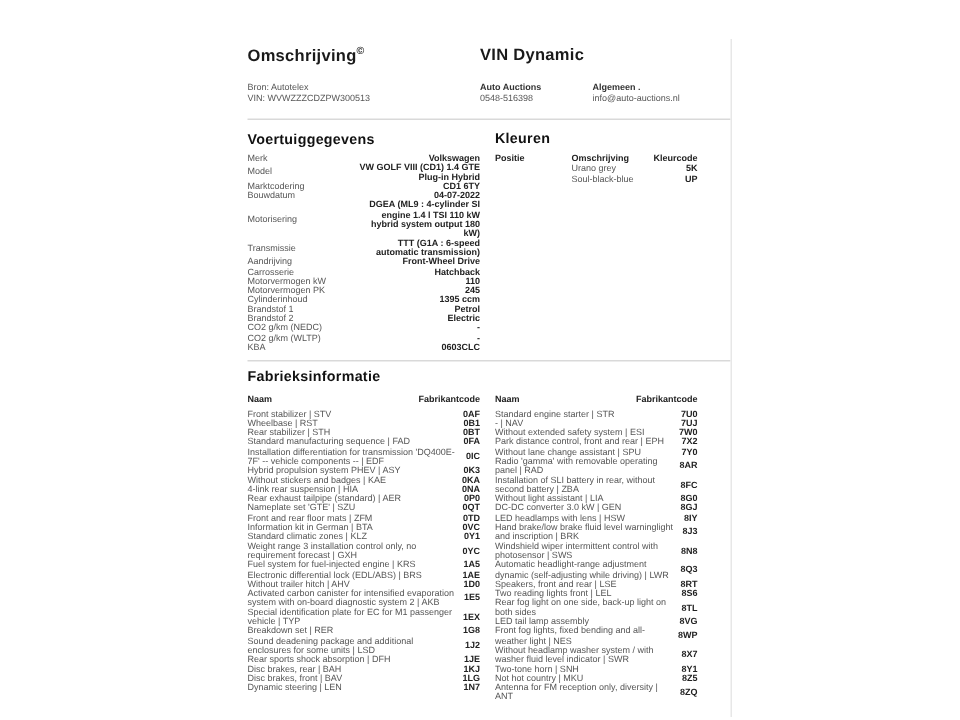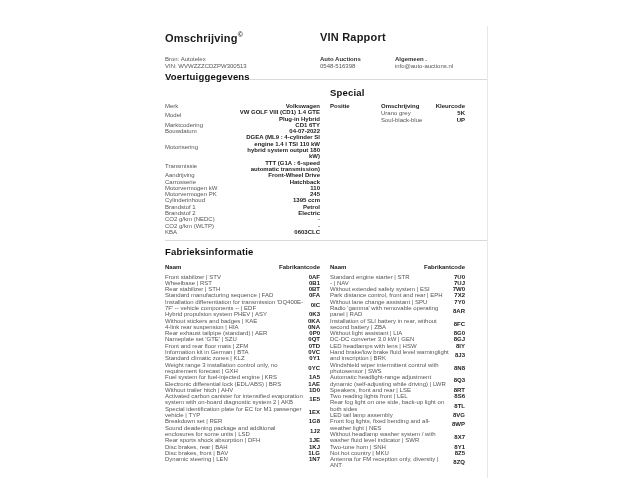--- a/index.html
+++ b/index.html
@@ -17,21 +17,21 @@
   .app-title .sup { font-size:7px; vertical-align:super; }
   .report-title { position:absolute; left:320px; top:31px; font-size:11px; font-weight:bold; color:#1a1a1a; letter-spacing:.2px; }
 
   .meta { font-size:6px; line-height:7.2px; color:#555; }
   .meta .bold { font-weight:bold; color:#333; }
   #meta-left { position:absolute; left:165px; top:56px; }
   #meta-company { position:absolute; left:320px; top:56px; }
   #meta-contact { position:absolute; left:395px; top:56px; }
 
   .section-heading { position:absolute; font-size:9.5px; font-weight:bold; color:#111; letter-spacing:.2px; }
-  #veh-heading { left:165px; top:71px; }
+  #veh-heading { left:165px; top:88px; }
   #kleuren-heading { left:330px; top:87px; }
   #fab-heading { left:165px; top:246px; }
 
   
   .vrows { position:absolute; left:165px; top:103px; width:155px; }
   .vrow { display:flex; align-items:center; font-size:6px; line-height:6.3px; }
   .vlabel { flex:0 0 auto; color:#555; }
   .vvalue { margin-left:auto; max-width:82px; text-align:right; font-weight:bold; color:#222; }
 
   
@@ -54,39 +54,39 @@
   .fcode { font-weight:bold; color:#222; text-align:right; white-space:nowrap; }
 </style>
 </head>
 <body>
 
 <div class="page">
 
   <div class="app-title">
     <span>Omschrijving</span><span class="sup">©</span>
   </div>
-  <div class="report-title">VIN Rapport</div>
+  <div class="report-title">VIN Dynamic</div>
 
   <div class="meta" id="meta-left">
     <div>Bron: Autotelex</div>
     <div>VIN: WVWZZZCDZPW300513</div>
   </div>
   <div class="meta" id="meta-company">
     <div class="bold">Auto Auctions</div>
     <div>0548-516398</div>
   </div>
   <div class="meta" id="meta-contact">
     <div class="bold">Algemeen .</div>
     <div>info@auto-auctions.nl</div>
   </div>
 
   <div class="divider" id="divider-header"></div>
 
   <div class="section-heading" id="veh-heading">Voertuiggegevens</div>
-  <div class="section-heading" id="kleuren-heading">Special</div>
+  <div class="section-heading" id="kleuren-heading">Kleuren</div>
 
   <div class="vrows">
       <div class="vrow">
         <span class="vlabel">Merk</span>
         <span class="vvalue">Volkswagen</span>
       </div>
       <div class="vrow">
         <span class="vlabel">Model</span>
         <span class="vvalue">VW GOLF VIII (CD1) 1.4 GTE Plug-in Hybrid</span>
       </div>

